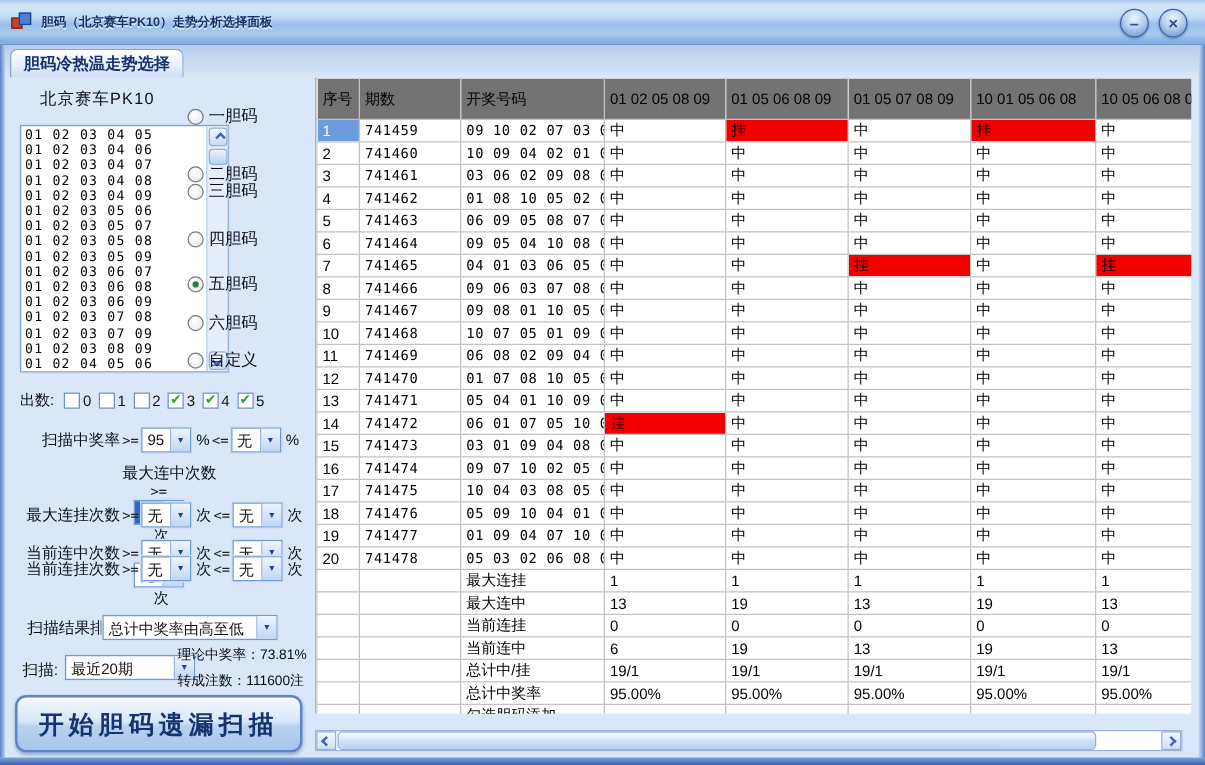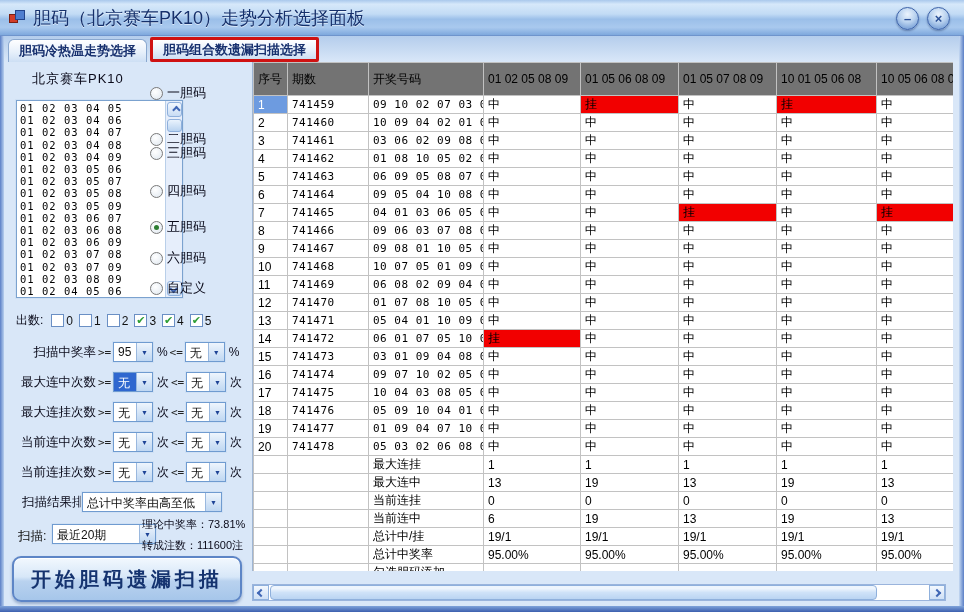--- a/index.html
+++ b/index.html
@@ -13,21 +13,21 @@
   .edge.right { right:0; top:36px; bottom:0; width:5px; background:linear-gradient(90deg,#c6daf3,#5b7fc6); }
   .edge.bottom{ left:0; right:0; bottom:0; height:6px; background:linear-gradient(#7fa3da,#3c5fae); }
 
   
   .titlebar { position:absolute; left:0; top:0; width:964px; height:36px;
     background:linear-gradient(180deg,#a9c8ec 0%,#d6e8fa 12%,#c2dbf5 40%,#9bbfe9 55%,#a9c9ee 78%,#7ea8dd 100%);
     border-bottom:1px solid #6f94cc; display:flex; align-items:center; }
   .app-icon { position:relative; width:17px; height:15px; margin:0 7px 0 9px; }
   .app-icon .sq1 { position:absolute; left:0; top:4px; width:9px; height:9px; background:#d23c28; border:1px solid #7c1f12; }
   .app-icon .sq2 { position:absolute; left:6px; top:0; width:10px; height:10px; background:#4f7ed0; border:1px solid #23448c; }
-  .title-text { font-weight:normal; font-size:18px; color:#16306b; text-shadow:0 1px 0 rgba(255,255,255,.6);text-align:right; }
+  .title-text { font-weight:bold; font-size:10px; color:#16306b; text-shadow:0 1px 0 rgba(255,255,255,.6);text-align:right; }
   .winbtns { position:absolute; right:14px; top:7px; display:flex; gap:8px; }
   .winbtn { width:23px; height:23px; border-radius:50%; border:1px solid #3d62a8;
     background:radial-gradient(circle at 50% 30%,#ecf4fd 0%,#b9d2ef 45%,#86abdc 75%,#6f97d0 100%);
     color:#2a4f96; font-weight:bold; display:flex; align-items:center; justify-content:center;
     font-size:13px; line-height:1; cursor:default; box-shadow:0 1px 2px rgba(20,40,90,.4); }
 
   
   .tabbar { position:absolute; left:4px; top:36px; width:956px; height:26px;
     background:linear-gradient(#b4cdec,#d9e7f8); display:flex; align-items:flex-end; padding-left:4px; gap:3px; }
   .tab { height:23px; padding:0 10px; display:flex; align-items:center;
@@ -128,21 +128,20 @@
           <span>–</span>
         </div>
       <div class="winbtn">
           <span>×</span>
         </div>
     </div>
   </div>
 
   <div class="tabbar">
     <div class="tab">胆码冷热温走势选择</div>
-    <div class="tab hl">胆码组合数遗漏扫描选择</div>
   </div>
 
   <div class="left">
     <div class="game-label">北京赛车PK10</div>
 
     <div class="listbox">
       <ul id="combo-list">
           <li>01 02 03 04 05</li>
           <li>01 02 03 04 06</li>
           <li>01 02 03 04 07</li>
@@ -243,21 +242,21 @@
           <span class="funit">%</span>
           <span class="fop">&lt;=</span>
           <span class="combo" style="width: 40px;">
             <span class="val" style="flex: 1 1 0%;">无</span>
             <span class="cbtn">
               <span class="arr">▼</span>
             </span>
           </span>
           <span class="funit">%</span>
         </div>
-        <div class="frow" style="top: 30px;">
+        <div class="frow" style="top: 30px; flex-direction: column;">
           <span class="flabel">最大连中次数</span>
           <span class="fop">&gt;=</span>
           <span class="combo" style="width: 40px;">
             <span class="val hl" style="flex: 1 1 0%;">无</span>
             <span class="cbtn">
               <span class="arr">▼</span>
             </span>
           </span>
           <span class="funit">次</span>
           <span class="fop">&lt;=</span>
@@ -300,21 +299,21 @@
           <span class="funit">次</span>
           <span class="fop">&lt;=</span>
           <span class="combo" style="width: 40px;">
             <span class="val" style="flex: 1 1 0%;">无</span>
             <span class="cbtn">
               <span class="arr">▼</span>
             </span>
           </span>
           <span class="funit">次</span>
         </div>
-        <div class="frow" style="top: 120px;">
+        <div class="frow" style="top: 103px;">
           <span class="flabel">当前连挂次数</span>
           <span class="fop">&gt;=</span>
           <span class="combo" style="width: 40px;">
             <span class="val" style="flex: 1 1 0%;">无</span>
             <span class="cbtn">
               <span class="arr">▼</span>
             </span>
           </span>
           <span class="funit">次</span>
           <span class="fop">&lt;=</span>

